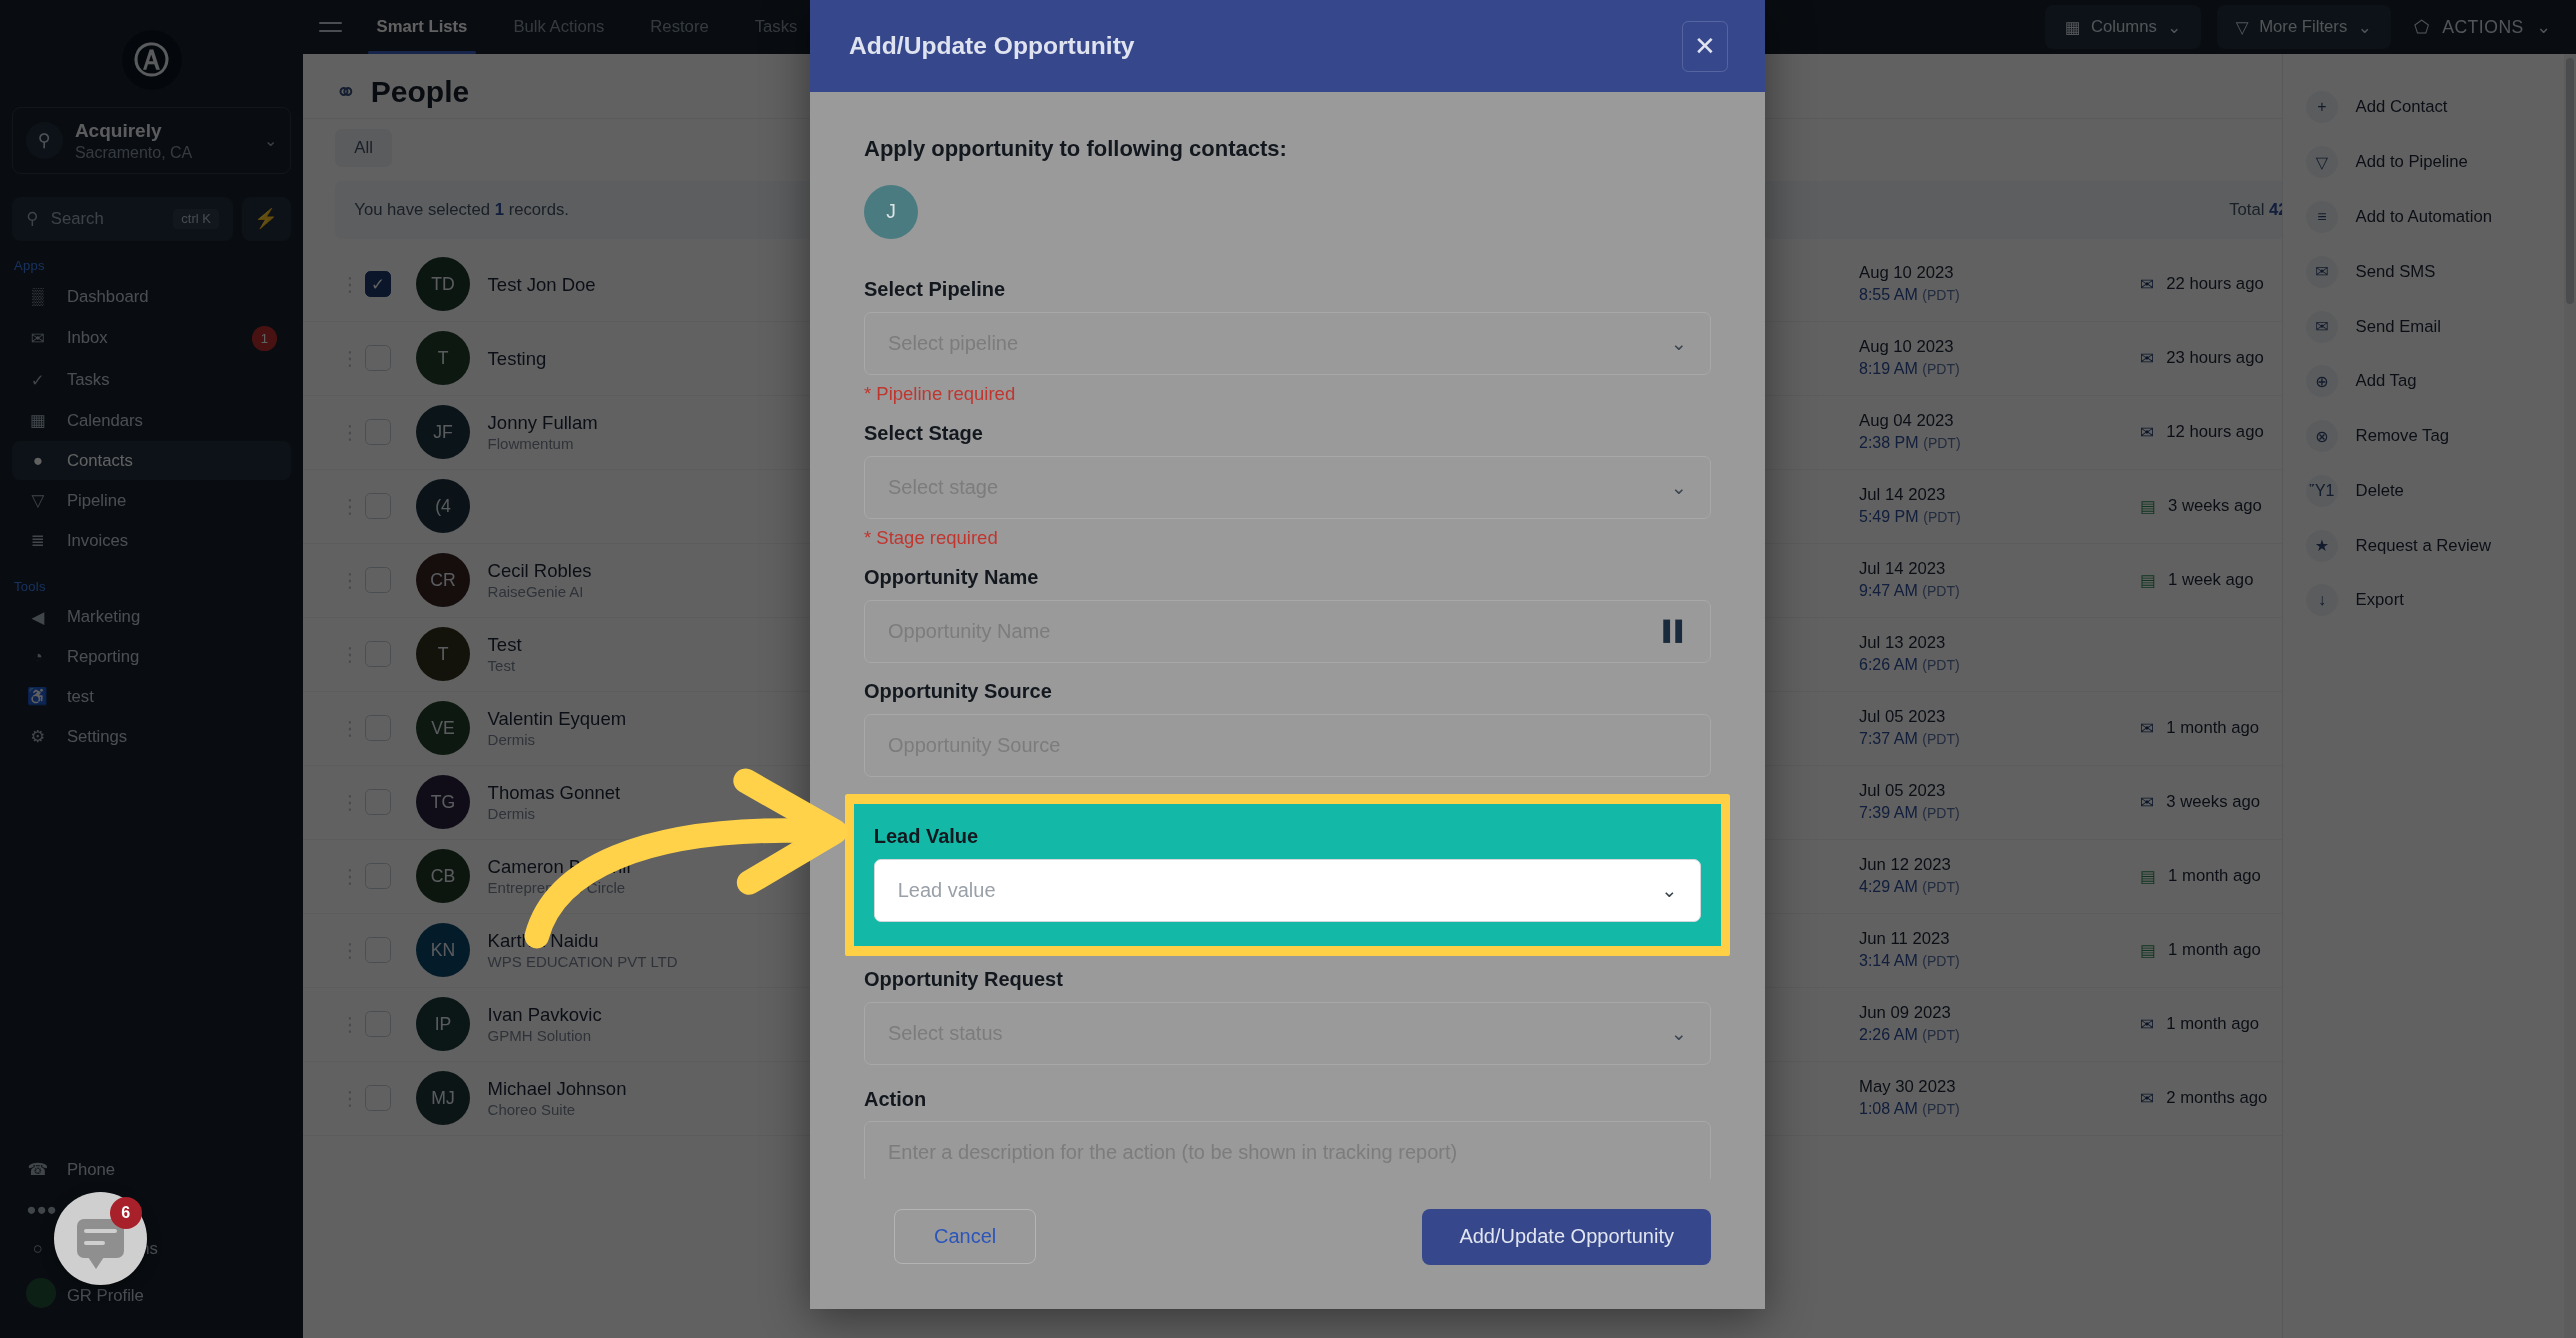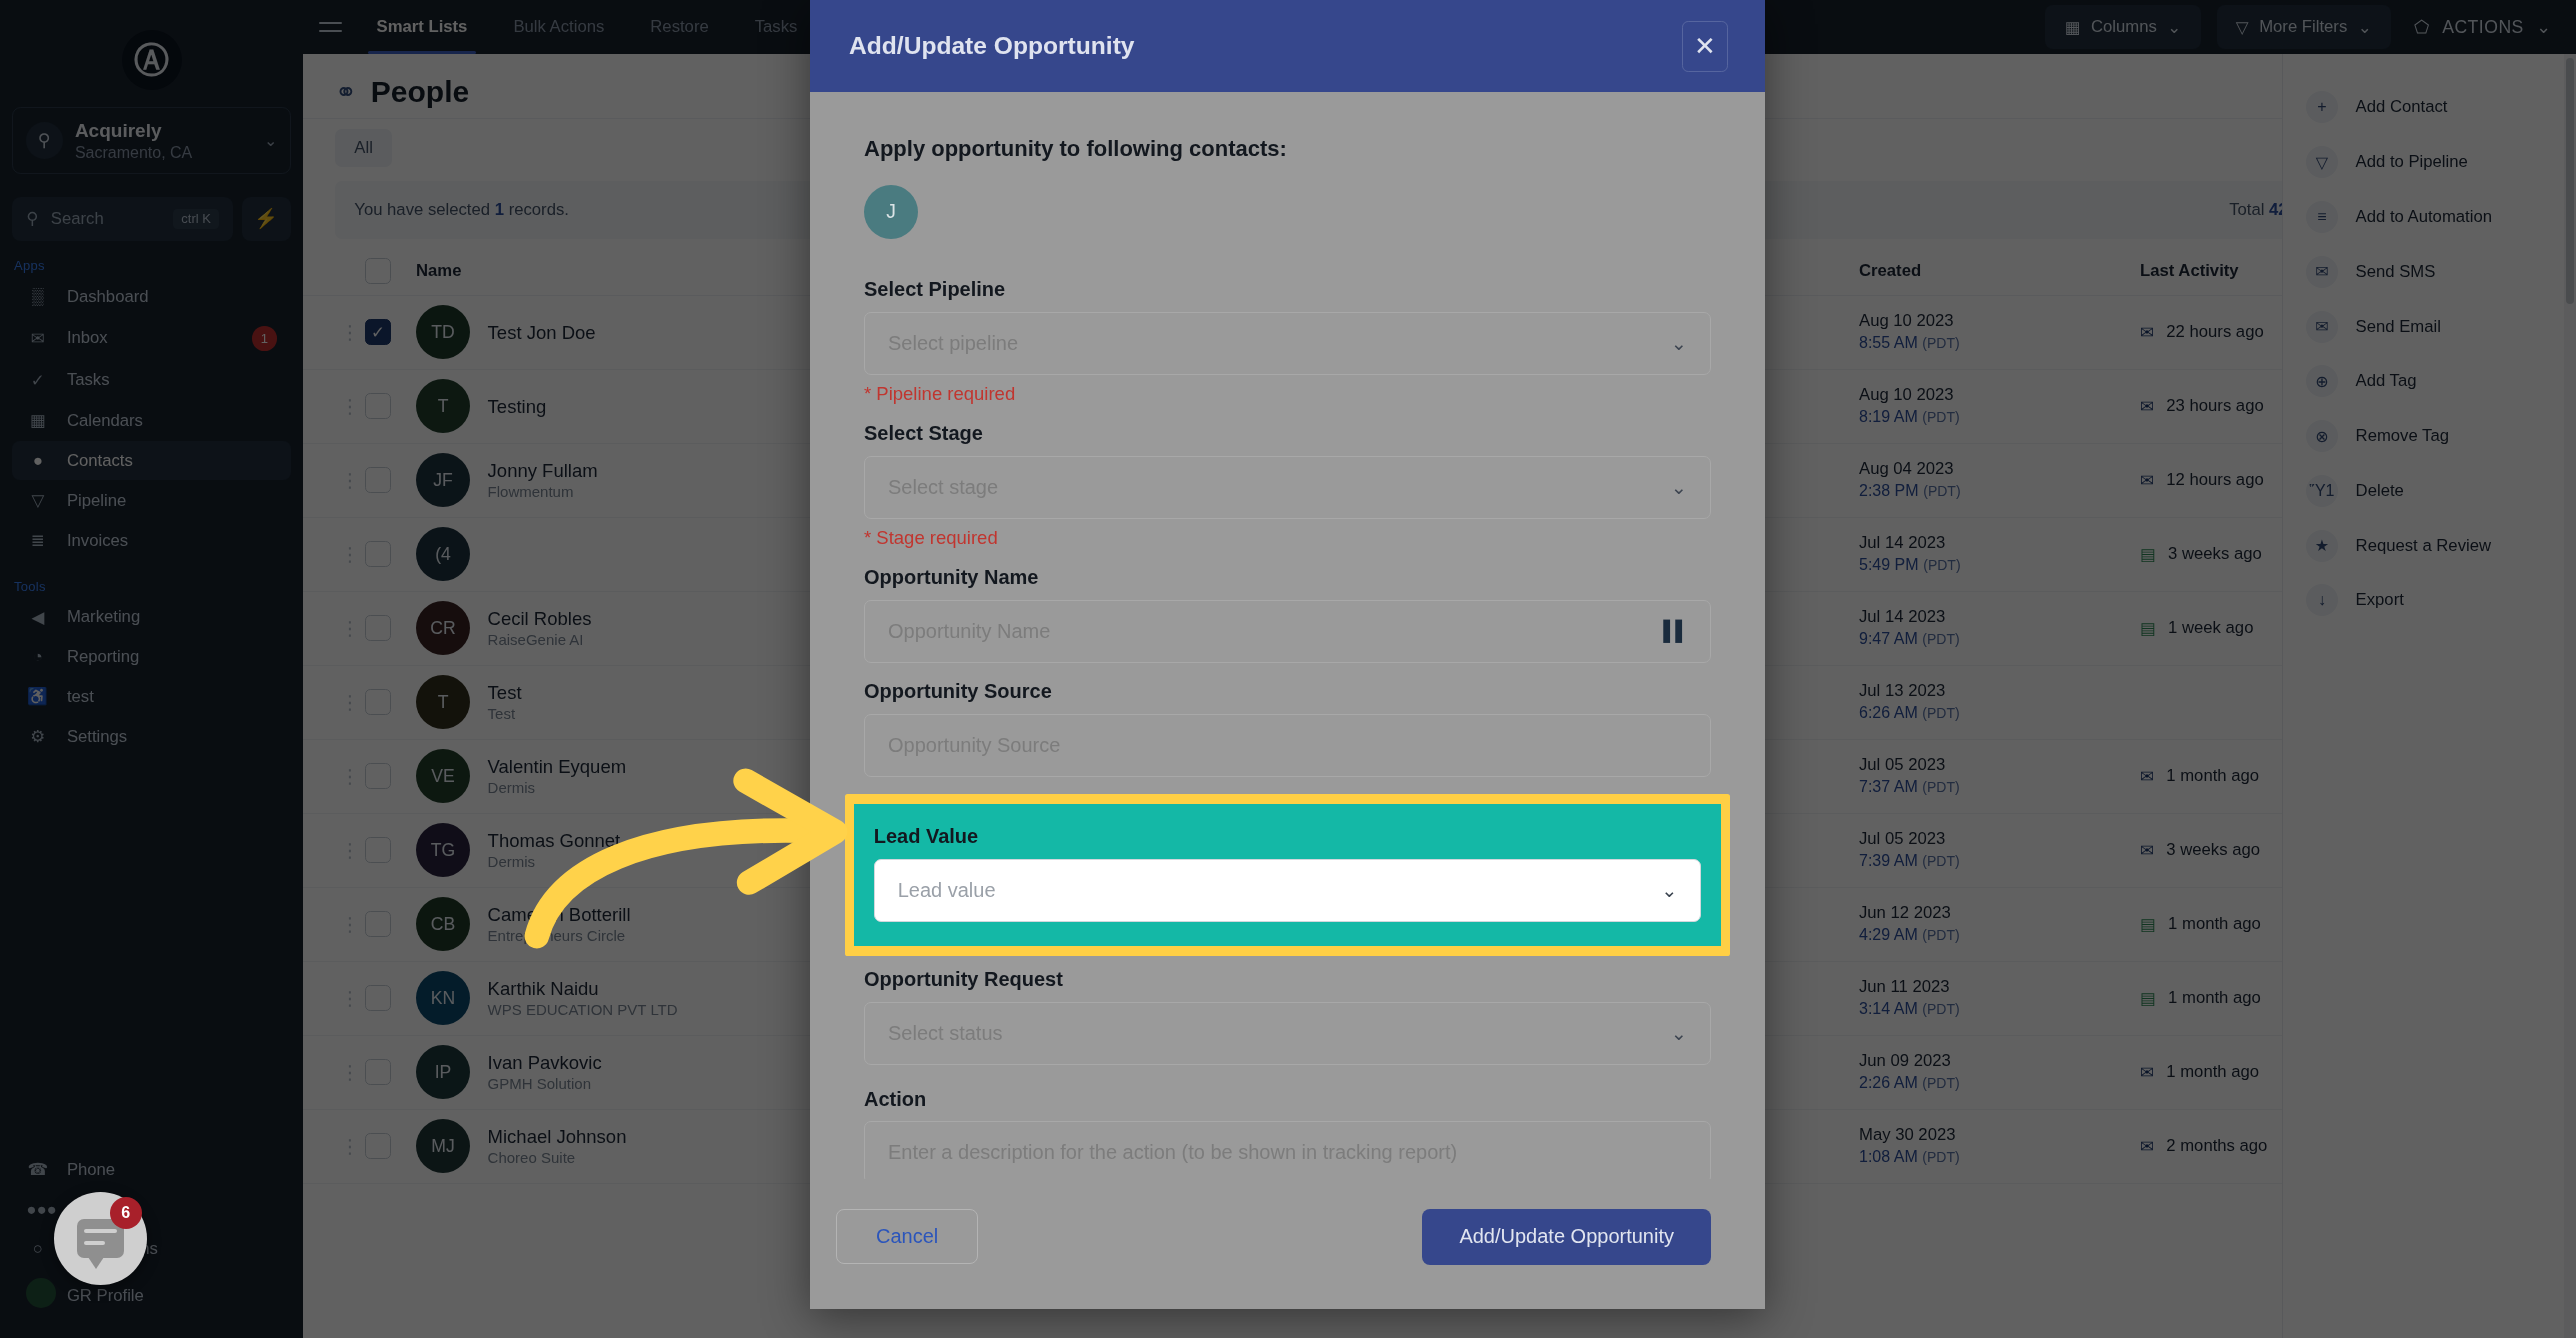--- a/index.html
+++ b/index.html
@@ -288,21 +288,21 @@
     background: #14b8a6; padding: 21px 19.3px 24.6px 19.3px;
   }
   .highlight-inner .field-label { color: #13181f; }
   .highlight-inner .control {
     border-color: #d3d7dc; background: #ffffff; color: #9aa0a8;
   }
   .highlight-inner .control .ph { color: #9aa0a8; }
   .highlight-inner .control .caret { color: #39424e; }
 
   .modal-foot {
-    padding: 30px 54px 44px 26px;
+    padding: 30px 54px 44px 84px;
     display: flex; align-items: flex-start; justify-content: space-between; gap: 32px;
   }
   .btn-cancel {
     border: 0.9px solid #b4b4b4; border-radius: 8px;
     padding: 15px 39px; color: #2b55bb; font-size: 20px; background: transparent;
   }
   .btn-primary {
     background: #36478c; color: #e1e5f0; border: none;
     border-radius: 8px; padding: 16.7px 37px; font-size: 20px;
   }
@@ -488,30 +488,20 @@
         </div>
         <div class="sel-right">
           <span>
             <span>Total </span><b style="color:#2d4f9e">428</b><span> records | </span><b style="color:#2d4f9e">1</b><span> of 22 Pages</span>
           </span>
           <span class="page-pill">1</span>
         </div>
       </div>
 
       <div class="tbl">
-        <div class="tbl-head">
-          <div class="c-drag"></div>
-          <div class="c-check">
-              <div class="cb"></div>
-            </div>
-          <div class="c-name">Name</div>
-          <div class="c-created">Created</div>
-          <div class="c-activity">Last Activity</div>
-          <div class="c-tag">Tag</div>
-        </div>
         <div id="rows-host">
             <div class="tbl-row">
               <div class="c-drag">⋮</div>
               <div class="c-check">
                 <div class="cb checked">✓</div>
               </div>
               <div class="c-name">
                 <div class="av" style="background: rgb(31, 58, 43);">TD</div>
                 <div>
                   <div class="nm">Test Jon Doe</div>

